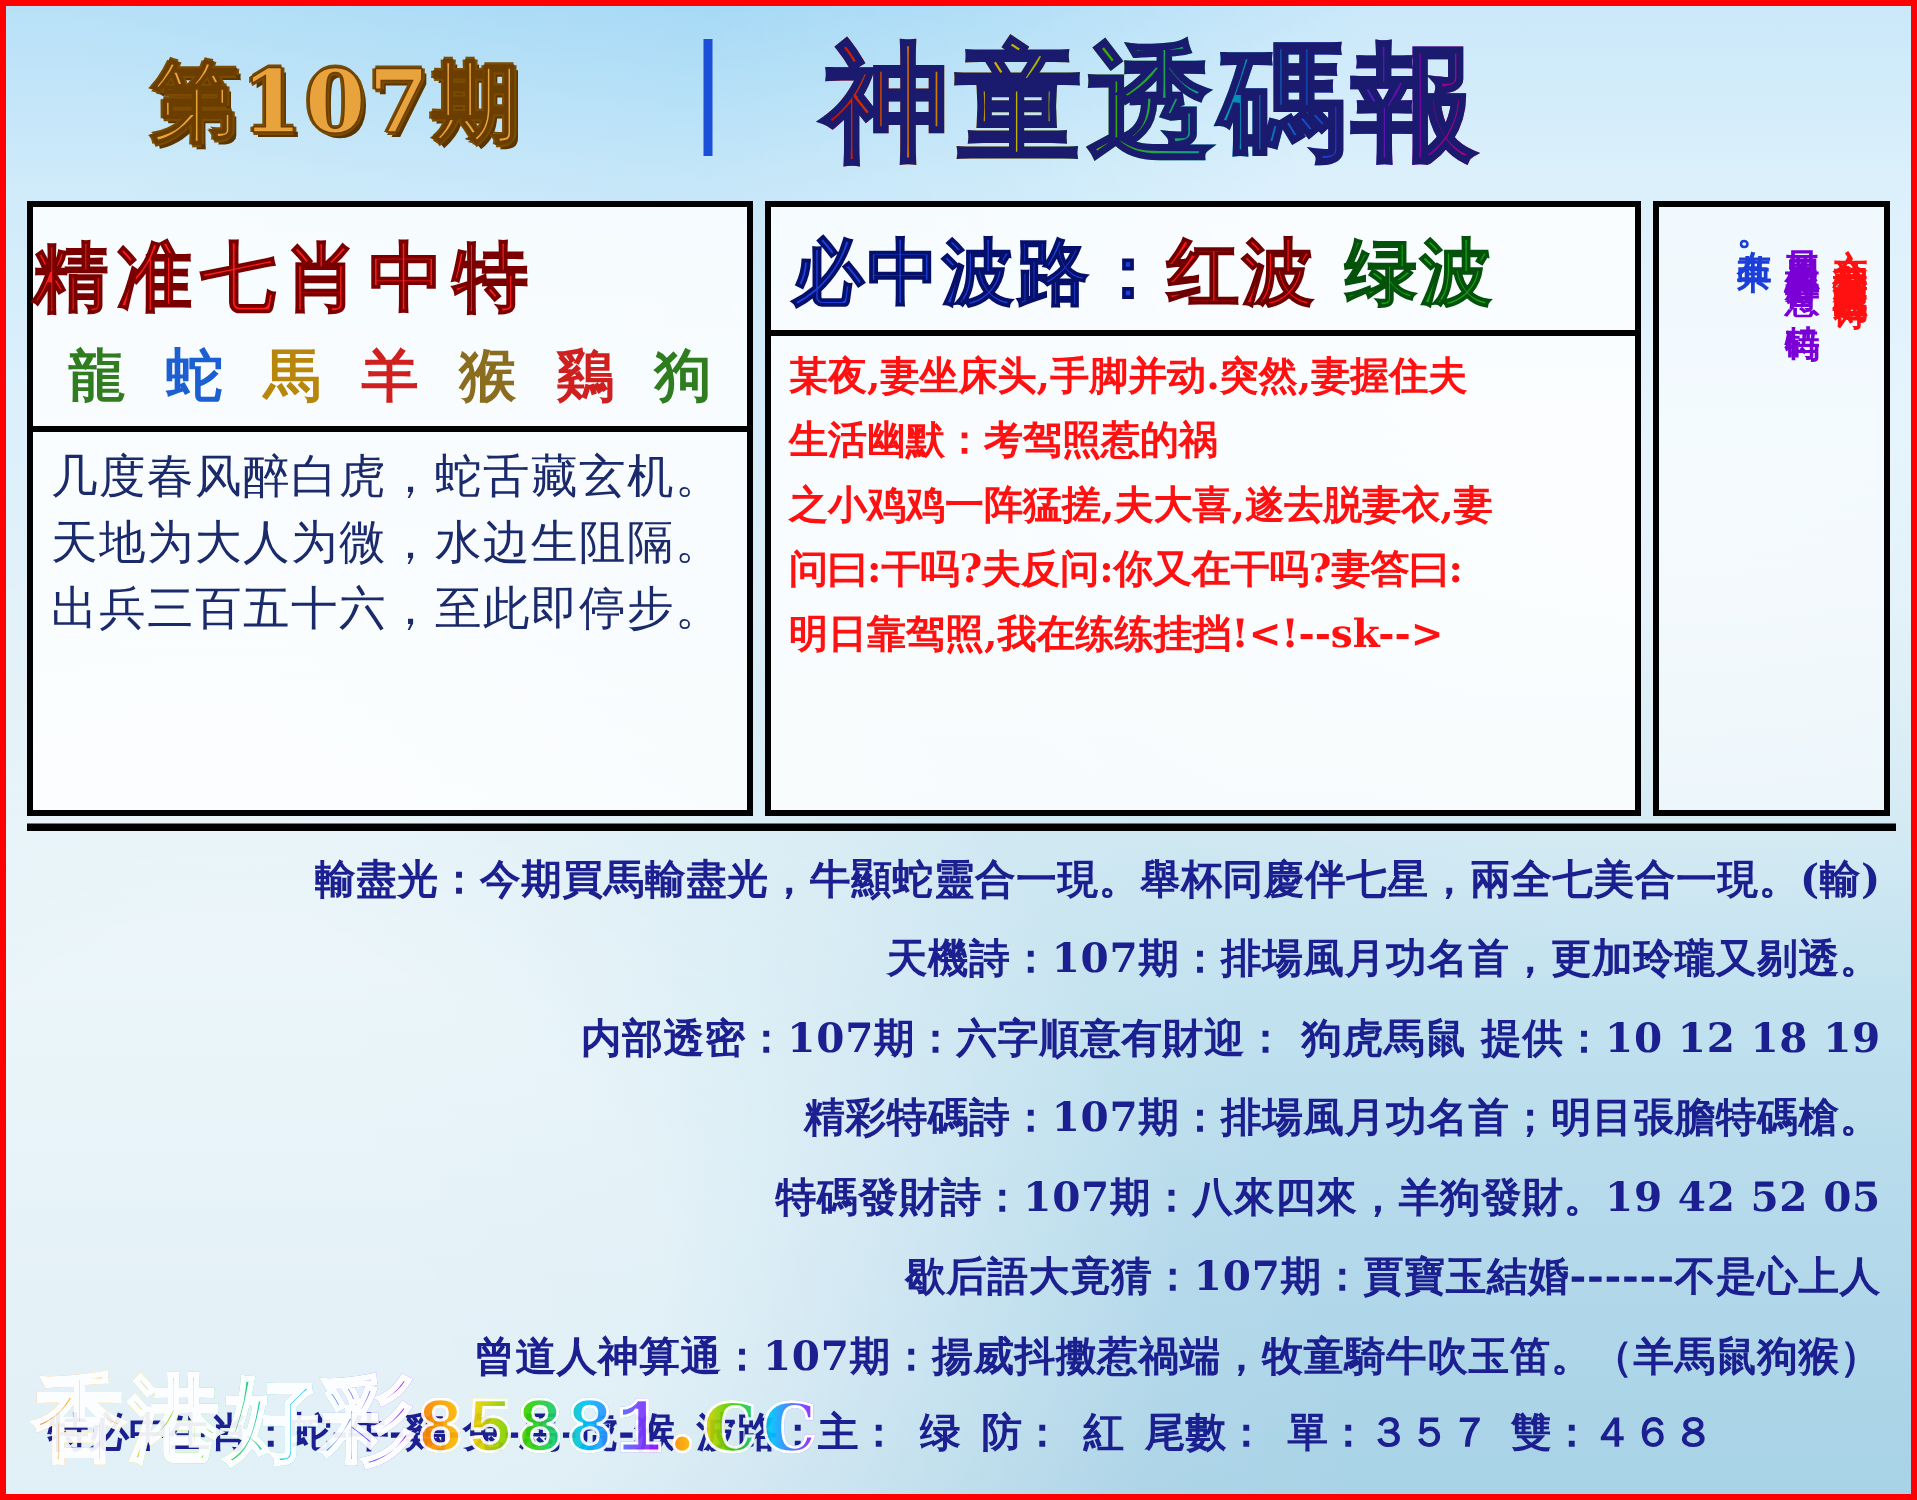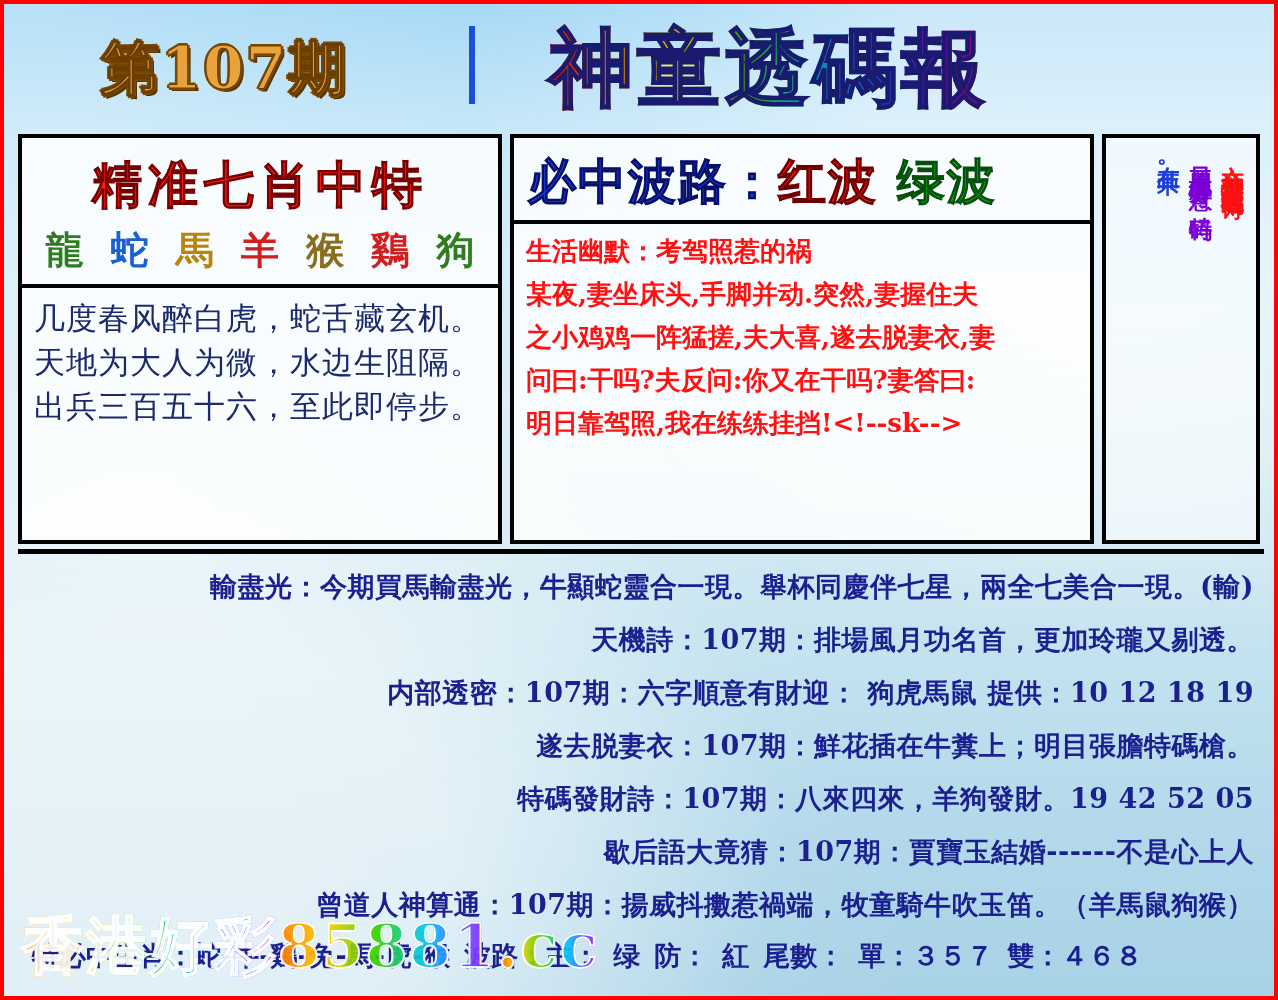--- a/index.html
+++ b/index.html
@@ -110,21 +110,20 @@
     position: relative;
   }
   .panel-right {
     width: 158px;
     position: relative;
     background: rgba(255,255,255,0.55);
     border: 4px solid #000;
   }
 
   .left-title {
-    text-align: center;
     font-family: "DejaVu Serif", serif;
     font-weight: bold;
     font-size: 50px;
     letter-spacing: 6px;
     color: #ff1c1c;
     -webkit-text-stroke: 1px #7a0000;
     margin: 14px 0 6px;
   }
   .zodiac-row {
     display: flex;
@@ -259,21 +258,22 @@
     letter-spacing: 2px;
     background: linear-gradient(90deg, #ff7a00 0%, #ffd000 22%, #33d400 45%, #00c4ff 68%, #b400ff 100%);
     -webkit-background-clip: text;
     background-clip: text;
     color: transparent;
     -webkit-text-stroke: 2px #ffffff;
     opacity: 0.92;
     white-space: nowrap;
   }
   .wm-num {
-    font-size: 60px;
+    font-size: 52px;
+    font-family: Liberation Mono, monospace;
   }
 </style>
 </head>
 <body>
 
 <div class="page">
   <div class="bg-wash"></div>
 
   <div class="header">
     <div class="issue">第107期</div>
@@ -301,42 +301,42 @@
         <div class="poem-line">出兵三百五十六，至此即停步。</div>
       </div>
     </div>
 
     <div class="panel panel-mid">
       <div class="mid-title">
         <span>必中波路：</span><span class="wave-red">红波</span>&nbsp;<span class="wave-green">绿波</span>
       </div>
       <div class="mid-sep"></div>
       <div class="joke-lines">
+        <div class="joke-line">某夜,妻坐床头,手脚并动.突然,妻握住夫</div>
         <div class="joke-line first">生活幽默：考驾照惹的祸</div>
-        <div class="joke-line">某夜,妻坐床头,手脚并动.突然,妻握住夫</div>
         <div class="joke-line">之小鸡鸡一阵猛搓,夫大喜,遂去脱妻衣,妻</div>
         <div class="joke-line">问曰:干吗?夫反问:你又在干吗?妻答曰:</div>
         <div class="joke-line">明日靠驾照,我在练练挂挡!&lt;!--sk--&gt;</div>
       </div>
     </div>
 
     <div class="panel panel-right">
       <div class="right-col">
         <div class="vtext c1">六合神童特别奉献透码诗</div>
         <div class="vtext c2">只要用心解开诗意，特码</div>
         <div class="vtext c3">在其中。</div>
       </div>
     </div>
   </div>
 
   <div class="list-box">
     <div class="list-row">輸盡光：今期買馬輸盡光，牛顯蛇靈合一現。舉杯同慶伴七星，兩全七美合一現。(輸)</div>
     <div class="list-row">天機詩：107期：排場風月功名首，更加玲瓏又剔透。</div>
     <div class="list-row">内部透密：107期：六字順意有財迎：  狗虎馬鼠 提供：10 12 18 19</div>
-    <div class="list-row">遂去脱妻衣：107期：鮮花插在牛糞上；明目張膽特碼槍。</div>
+    <div class="list-row">精彩特碼詩：107期：排場風月功名首；明目張膽特碼槍。</div>
     <div class="list-row">特碼發財詩：107期：八來四來，羊狗發財。19 42 52 05</div>
     <div class="list-row">歇后語大竟猜：107期：賈寶玉結婚------不是心上人</div>
     <div class="list-row">曾道人神算通：107期：揚威抖擻惹禍端，牧童騎牛吹玉笛。（羊馬鼠狗猴）</div>
     <div class="last-row">
       <span>特必中生肖：</span><span>蛇-牛-鷄-兔-馬-虎-猴</span><span class="sep">波路：主：</span><span>绿</span><span class="sep">防：</span><span>紅</span><span class="sep">尾數：</span><span>單：３５７</span><span class="sep">雙：４６８</span>
     </div>
   </div>
 
   <div class="watermark">
     <span class="wm-text">香港好彩</span><span class="wm-text wm-num">85881</span><span class="wm-text">.cc</span>

